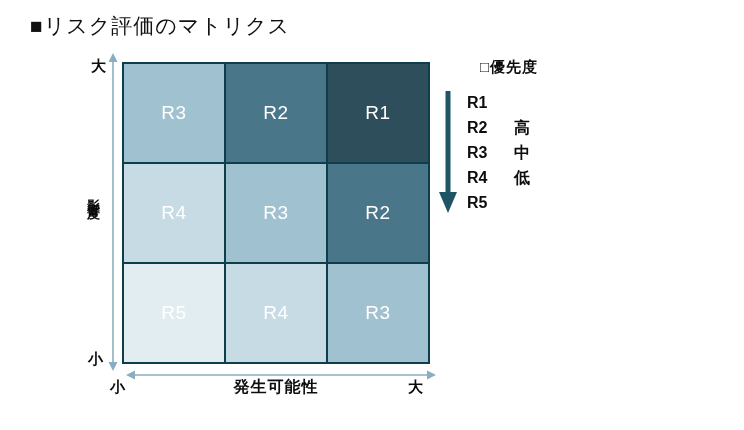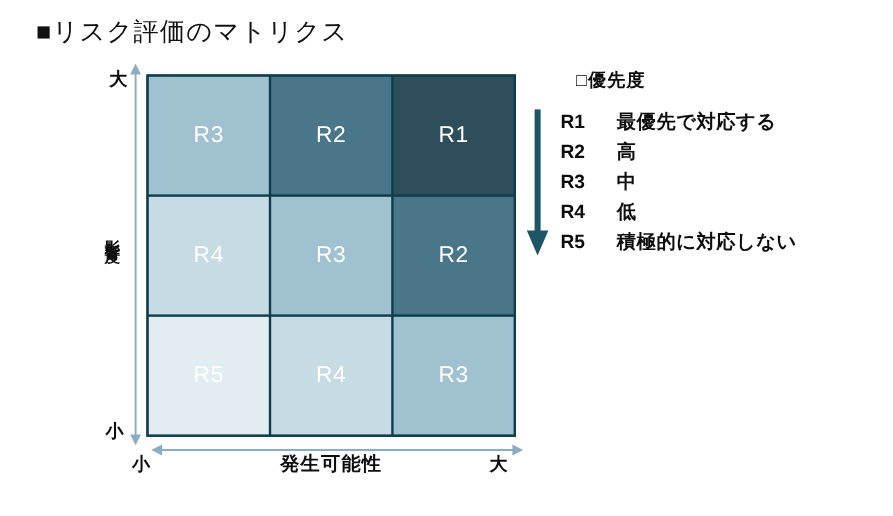--- a/index.html
+++ b/index.html
@@ -107,33 +107,31 @@
   <div class="legend-header">□優先度</div>
 
   <svg class="legend-arrow-svg" width="18" height="122" viewBox="0 0 18 122">
     <rect x="6.5" y="0" width="5" height="103" fill="var(--arrow-color)"></rect>
     <polygon points="0,101 18,101 9,122" fill="var(--arrow-color)"></polygon>
   </svg>
 
   <div class="legend-list">
     <div class="legend-row">
       <span class="legend-code">R1</span>
-      <span class="legend-desc">最優先で対応する</span>
     </div>
     <div class="legend-row">
       <span class="legend-code">R2</span>
       <span class="legend-desc">高</span>
     </div>
     <div class="legend-row">
       <span class="legend-code">R3</span>
       <span class="legend-desc">中</span>
     </div>
     <div class="legend-row">
       <span class="legend-code">R4</span>
       <span class="legend-desc">低</span>
     </div>
     <div class="legend-row">
       <span class="legend-code">R5</span>
-      <span class="legend-desc">積極的に対応しない</span>
     </div>
   </div>
 
 </div>
 
 </body></html>

